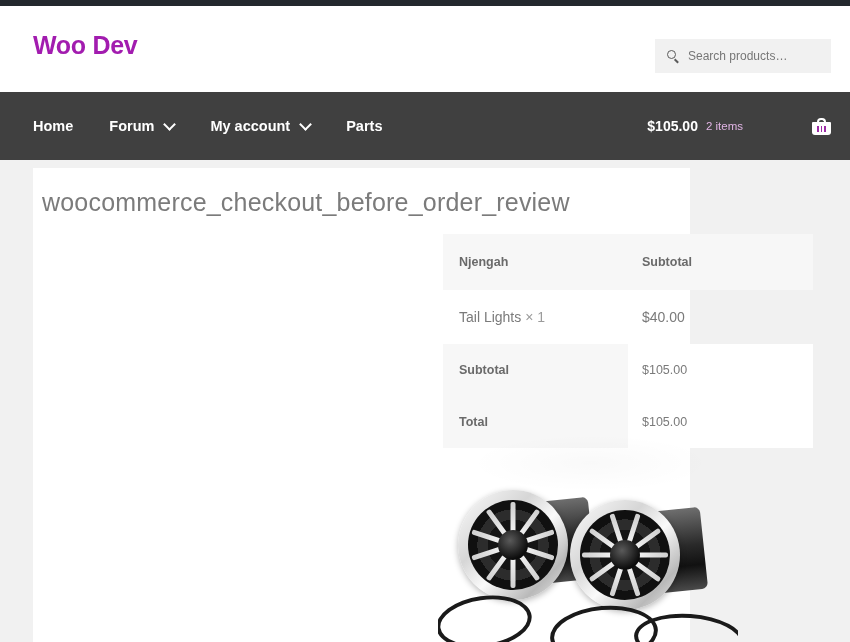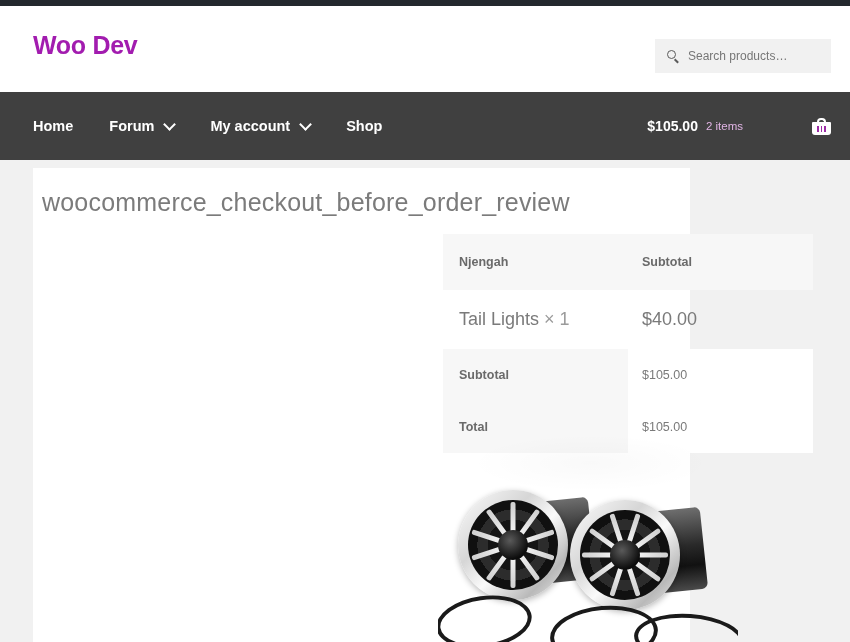--- a/index.html
+++ b/index.html
@@ -219,21 +219,21 @@
     text-align: left;
     font-size: 12.5px;
     font-weight: bold;
     color: #6a6a6a;
     background: #f7f7f7;
     padding: 21px 0 21px 16px;
   }
   .order-table th.col-sub,
   .order-table td.col-sub { padding-left: 14px; }
   .order-table td {
-    font-size: 18px;
+    font-size: 14px;
     color: #7a7a7a;
     padding: 19px 0 19px 16px;
     vertical-align: middle;
   }
   .order-table tbody tr.alt td { background: #fafafa; }
   .order-table tfoot th {
     background: #f7f7f7;
     padding: 19px 0 19px 16px;
     font-size: 12.5px;
     font-weight: bold;
@@ -334,21 +334,21 @@
       <span>Forum</span>
       <i class="chevron-down"></i>
     </div>
 
     <div class="nav-item">
       <span>My account</span>
       <i class="chevron-down"></i>
     </div>
 
     <div class="nav-item no-gap">
-      <span>Shop</span>
+      <span>Parts</span>
     </div>
 
   </div>
 
   <div class="cart-area">
     <span class="cart-total">$105.00</span>
     <span class="cart-count">2 items</span>
     <span class="basket-icon">
       <span class="handle"></span>
       <span class="rim"></span>

